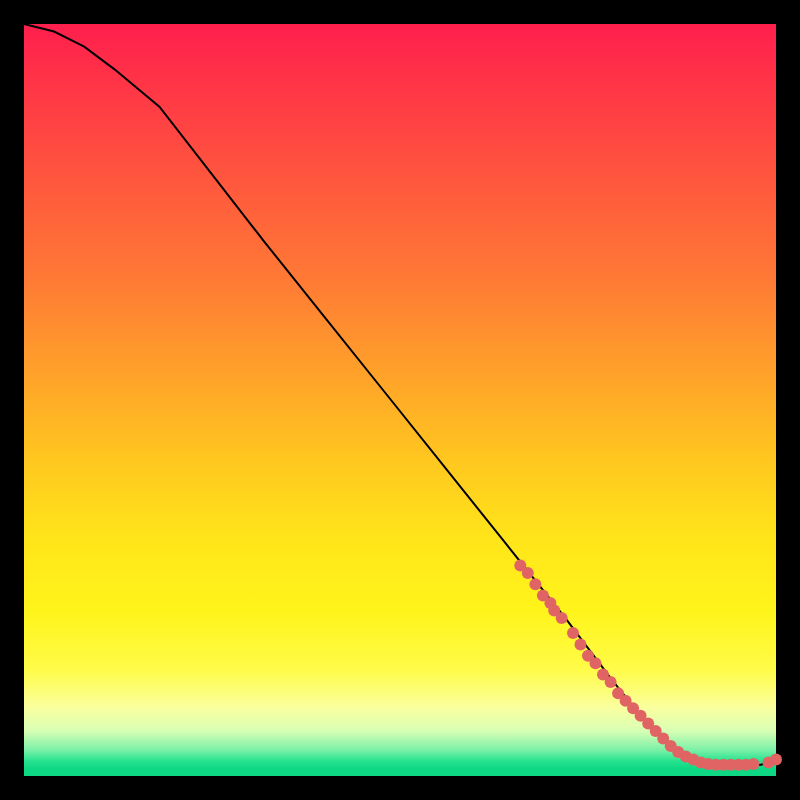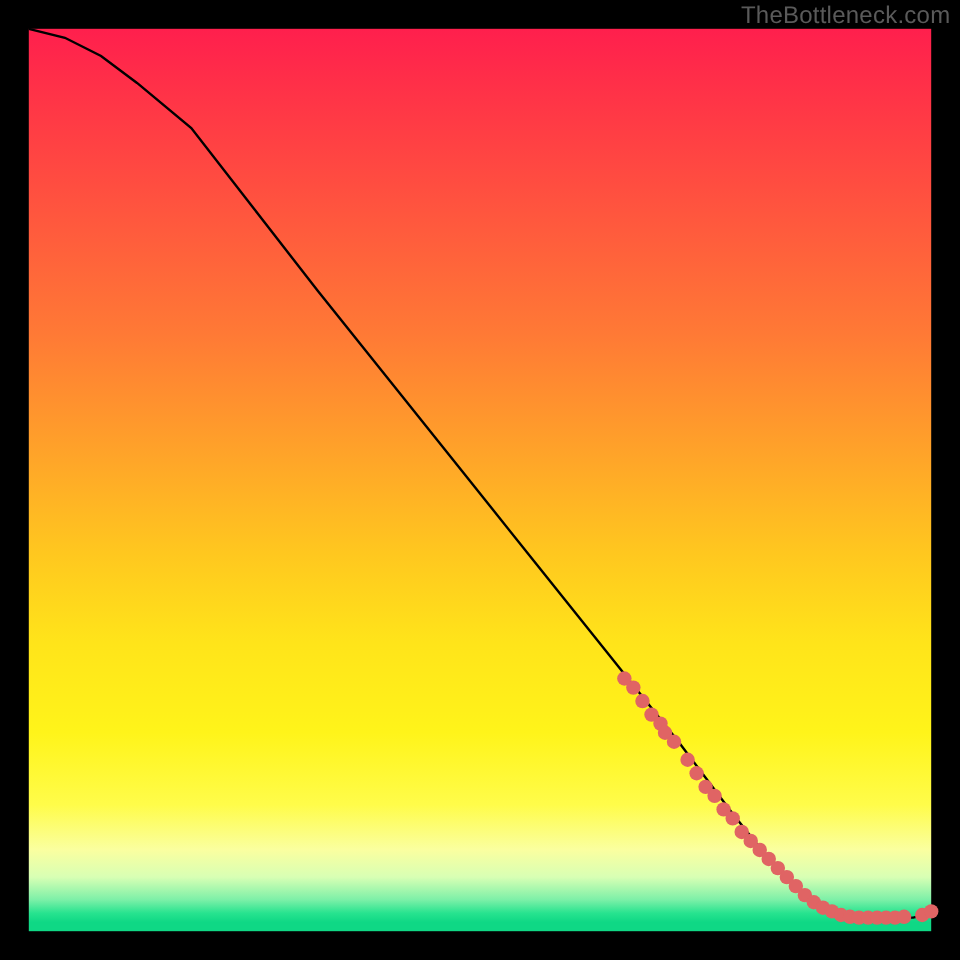--- a/index.html
+++ b/index.html
@@ -100,14 +100,13 @@
           <circle cx="699.4" cy="740.7" r="6" fill="#e06464"></circle>
           <circle cx="706.9" cy="740.7" r="6" fill="#e06464"></circle>
           <circle cx="714.4" cy="740.7" r="6" fill="#e06464"></circle>
           <circle cx="721.9" cy="740.7" r="6" fill="#e06464"></circle>
           <circle cx="729.4" cy="740.0" r="6" fill="#e06464"></circle>
           <circle cx="744.5" cy="738.5" r="6" fill="#e06464"></circle>
           <circle cx="752.0" cy="735.5" r="6" fill="#e06464"></circle>
         </g>
     </svg>
   </div>
-  <div class="watermark">TheBottleneck.com</div>
 </div>
 
 </body></html>

